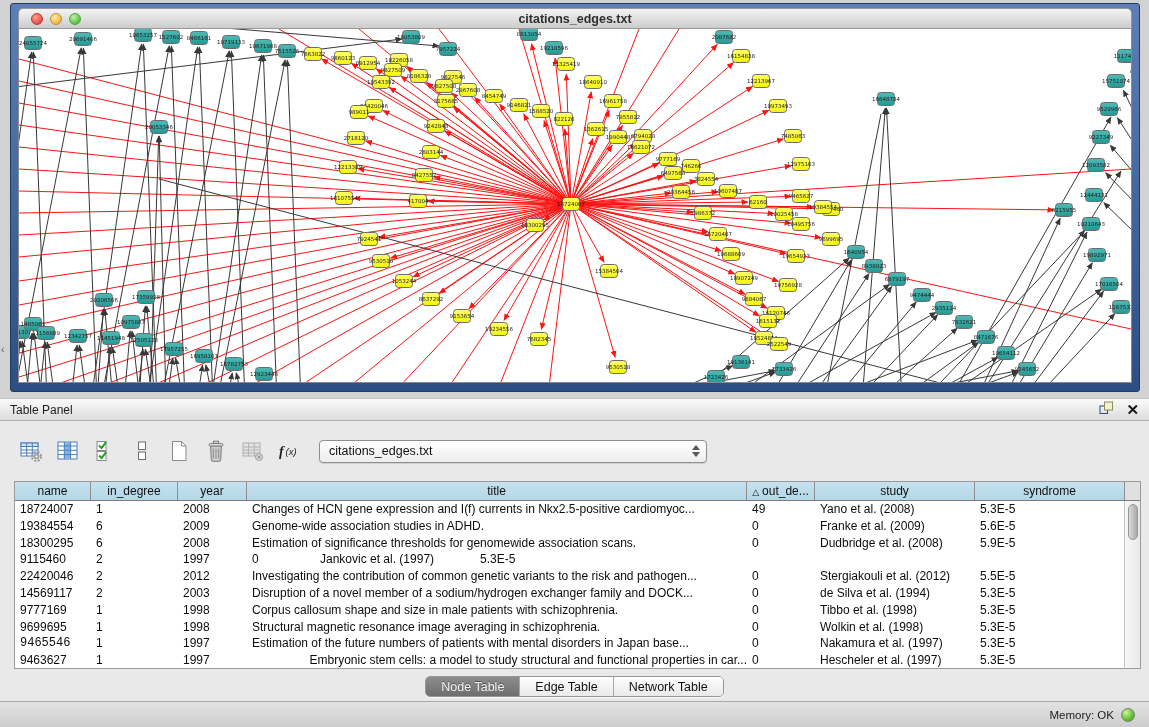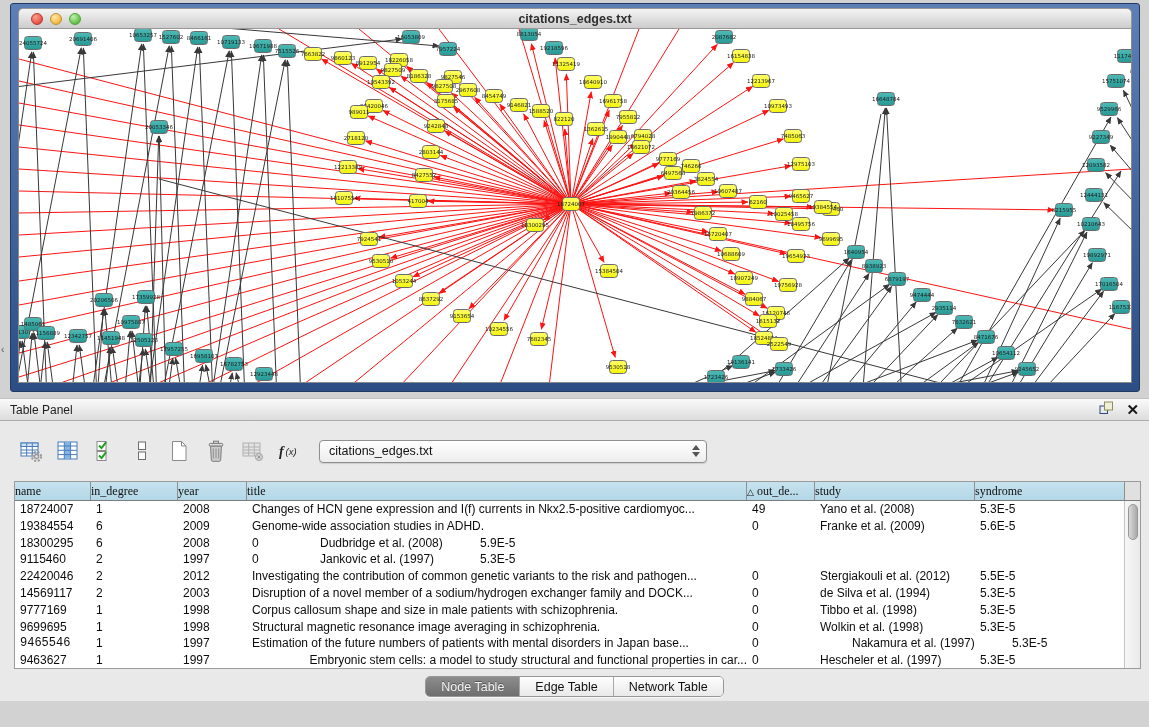--- a/index.html
+++ b/index.html
@@ -45,22 +45,22 @@
   .combo .val { flex:1 1 auto; }
   .stepper { display:flex; flex-direction:column; align-items:center; line-height:5px; }
   .stepper i { border:4px solid transparent; display:block; width:0; height:0; }
   .stepper .up { border-bottom:5px solid #555; margin-bottom:1px; }
   .stepper .dn { border-top:5px solid #555; margin-top:1px; }
 
   
   .table-wrap { position:relative; margin:0 8px 0 14px; width:1127px; height:188px;
     border:1px solid #9a9a9a; background:#fff; overflow:hidden; }
   .thead { display:flex; height:19px; background:linear-gradient(#c6e2ee,#b3d7e7); border-bottom:1px solid #7c7c7c; }
-  .th { font-size:12px; color:#101010; text-align:left; line-height:18px; border-right:1px solid #8e8e8e;
-    overflow:hidden; white-space:nowrap; flex:0 0 auto;font-family:Liberation Serif, serif; }
+  .th { font-size:12px; color:#101010; text-align:center; line-height:18px; border-right:1px solid #8e8e8e;
+    overflow:hidden; white-space:nowrap; flex:0 0 auto; }
   .th .sortArrow { font-size:9px; margin-right:3px; }
   .thfill { flex:1 1 auto; background:#e0e0e0; }
   .tr { display:flex; height:16.8px; }
   .td { font-size:12px; color:#0c0c0c; line-height:16.8px; padding-left:5px; overflow:hidden;
     white-space:nowrap; text-overflow:clip; flex:0 0 auto; }
   .vscroll { position:absolute; right:0; top:19px; bottom:0; width:16px; background:linear-gradient(90deg,#f6f6f6,#eaeaea); border-left:1px solid #c4c4c4; }
   .thumb { position:absolute; left:2.5px; top:3px; width:10px; height:36px; border-radius:6px;
     background:linear-gradient(90deg,#d9d9d9,#a9a9a9); border:1px solid #979797; }
 
   
@@ -788,20 +788,21 @@
             <div class="td" style="width: 69px;">2009</div>
             <div class="td" style="width: 500px;">Genome-wide association studies in ADHD.</div>
             <div class="td" style="width: 68px;">0</div>
             <div class="td" style="width: 160px;">Franke et al. (2009)</div>
             <div class="td" style="width: 150px;">5.6E-5</div>
           </div>
           <div class="tr">
             <div class="td" style="width: 76px;">18300295</div>
             <div class="td" style="width: 87px;">6</div>
             <div class="td" style="width: 69px;">2008</div>
+            <div class="td" style="width: 500px;">Estimation of significance thresholds for genomewide association scans.</div>
             <div class="td" style="width: 68px;">0</div>
             <div class="td" style="width: 160px;">Dudbridge et al. (2008)</div>
             <div class="td" style="width: 150px;">5.9E-5</div>
           </div>
           <div class="tr">
             <div class="td" style="width: 76px;">9115460</div>
             <div class="td" style="width: 87px;">2</div>
             <div class="td" style="width: 69px;">1997</div>
             <div class="td" style="width: 68px;">0</div>
             <div class="td" style="width: 160px;">Jankovic et al. (1997)</div>
@@ -842,21 +843,21 @@
             <div class="td" style="width: 68px;">0</div>
             <div class="td" style="width: 160px;">Wolkin et al. (1998)</div>
             <div class="td" style="width: 150px;">5.3E-5</div>
           </div>
           <div class="tr">
             <div class="td" style="width: 76px; font-family: Liberation Mono, monospace;">9465546</div>
             <div class="td" style="width: 87px;">1</div>
             <div class="td" style="width: 69px;">1997</div>
             <div class="td" style="width: 500px;">Estimation of the future numbers of patients with mental disorders in Japan base...</div>
             <div class="td" style="width: 68px;">0</div>
-            <div class="td" style="width: 160px; margin-left: 32px;">Nakamura et al. (1997)</div>
+            <div class="td" style="width: 160px;">Nakamura et al. (1997)</div>
             <div class="td" style="width: 150px;">5.3E-5</div>
           </div>
           <div class="tr">
             <div class="td" style="width: 76px;">9463627</div>
             <div class="td" style="width: 87px;">1</div>
             <div class="td" style="width: 69px;">1997</div>
             <div class="td" style="width: 500px; text-align: right;">Embryonic stem cells: a model to study structural and functional properties in car...</div>
             <div class="td" style="width: 68px;">0</div>
             <div class="td" style="width: 160px;">Hescheler et al. (1997)</div>
             <div class="td" style="width: 150px;">5.3E-5</div>
@@ -869,14 +870,18 @@
 
     <div class="tabs-row">
       <div class="tabs" id="tabs">
           <div class="tab active">Node Table</div>
           <div class="tab">Edge Table</div>
           <div class="tab">Network Table</div>
         </div>
     </div>
   </div>
 
+  <div class="statusbar">
+    <span class="lbl">Memory: OK</span>
+    <span class="memdot"></span>
+  </div>
 
 </div>
 
 </body></html>

